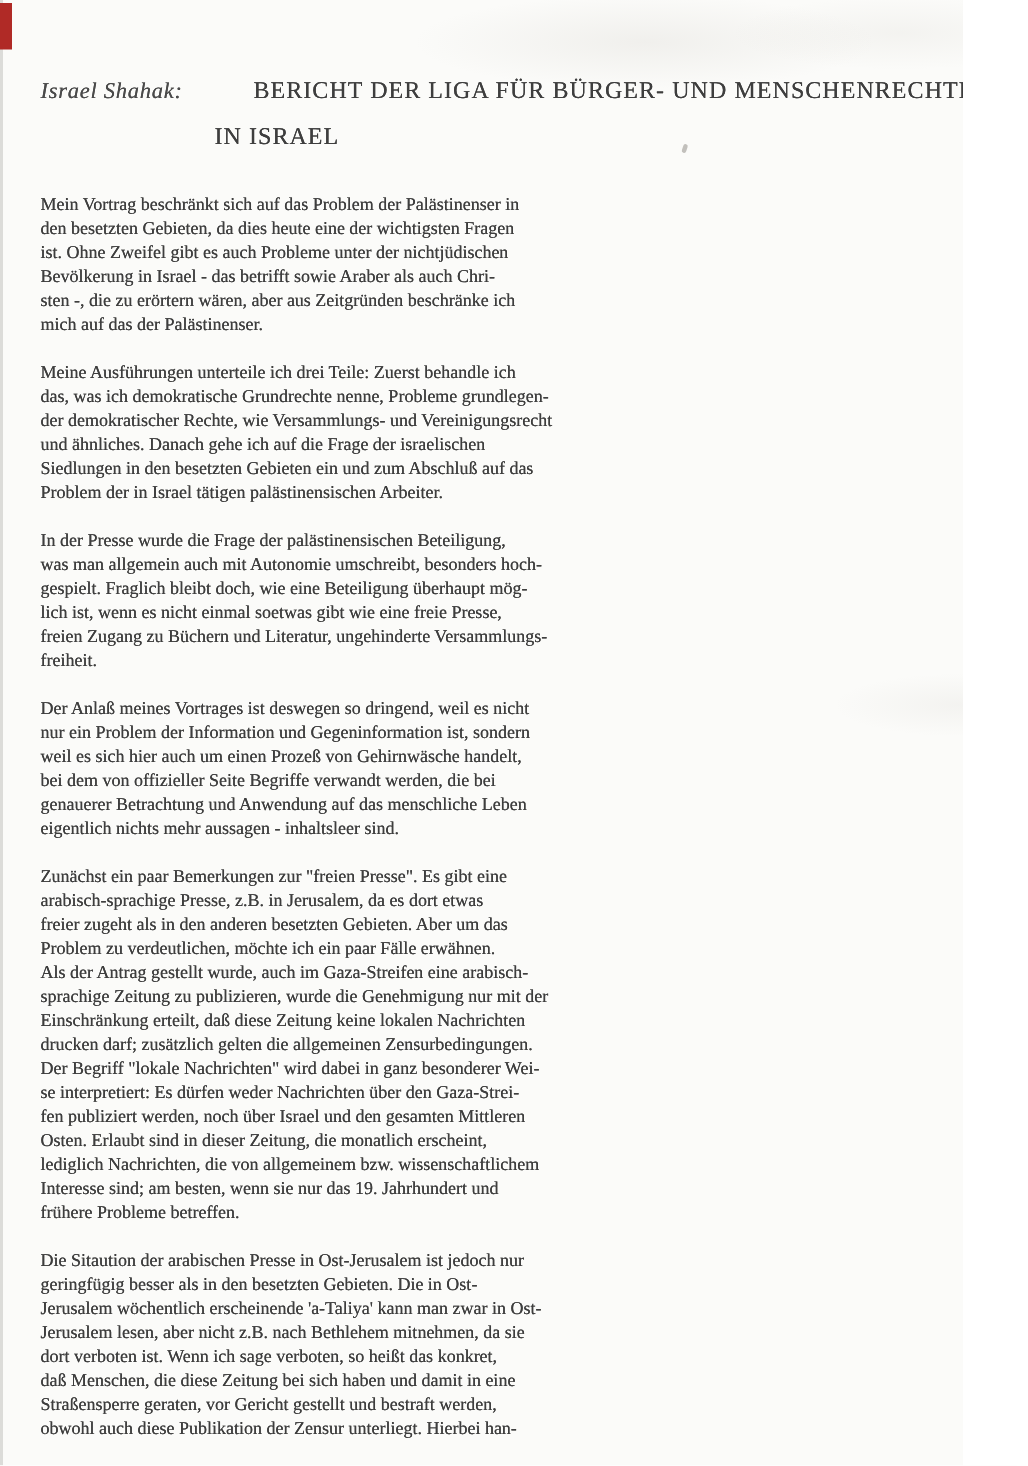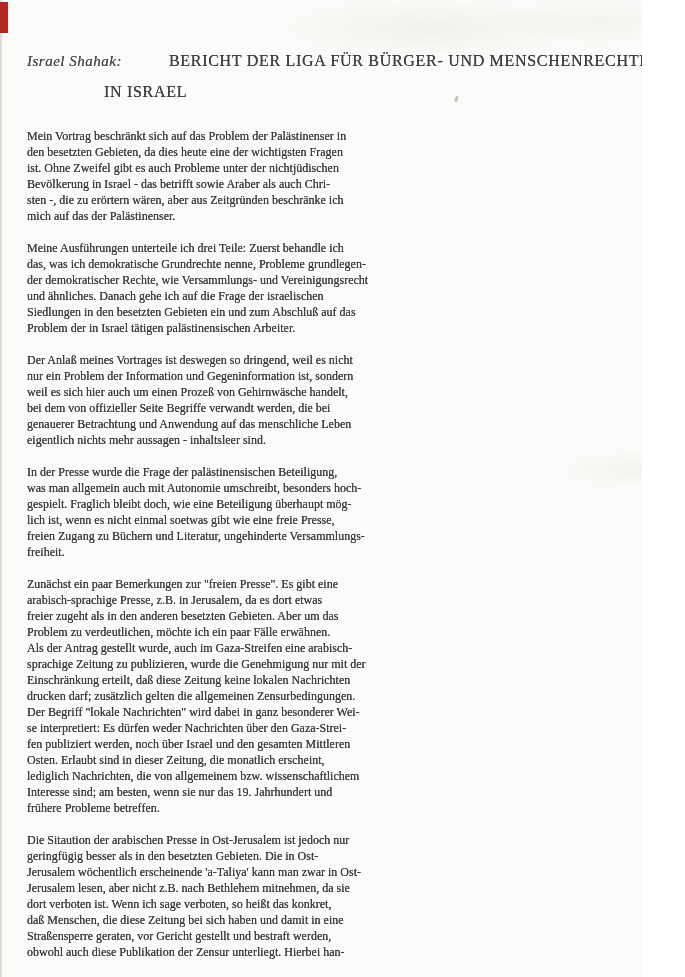--- a/index.html
+++ b/index.html
@@ -36,21 +36,21 @@
     display:inline-block;width:142px;
     font-style:italic;font-size:15px;letter-spacing:0.5px;
     color:#4a4a4a;vertical-align:baseline;
     text-shadow:0 0 0.4px currentColor;
   }
   .caps{
     font-size:16px;letter-spacing:0.7px;line-height:16px;
     text-shadow:0 0 0.4px currentColor;
     white-space:pre;
   }
-  .title-line2{margin-left:77px;margin-top:16px;height:16px;}
+  .title-line2{margin-left:116px;margin-top:16px;height:16px;}
   .body{margin-top:28px;}
   .para{
     white-space:pre;
     font-size:12px;line-height:16px;
     margin:0 0 16px 0;
     text-shadow:0 0 0.4px currentColor;
   }
 </style>
 </head>
 <body>
@@ -72,32 +72,32 @@
 ist. Ohne Zweifel gibt es auch Probleme unter der nichtjüdischen
 Bevölkerung in Israel - das betrifft sowie Araber als auch Chri-
 sten -, die zu erörtern wären, aber aus Zeitgründen beschränke ich
 mich auf das der Palästinenser.</div>
       <div class="para">Meine Ausführungen unterteile ich drei Teile: Zuerst behandle ich
 das, was ich demokratische Grundrechte nenne, Probleme grundlegen-
 der demokratischer Rechte, wie Versammlungs- und Vereinigungsrecht
 und ähnliches. Danach gehe ich auf die Frage der israelischen
 Siedlungen in den besetzten Gebieten ein und zum Abschluß auf das
 Problem der in Israel tätigen palästinensischen Arbeiter.</div>
+      <div class="para">In der Presse wurde die Frage der palästinensischen Beteiligung,
+was man allgemein auch mit Autonomie umschreibt, besonders hoch-
+gespielt. Fraglich bleibt doch, wie eine Beteiligung überhaupt mög-
+lich ist, wenn es nicht einmal soetwas gibt wie eine freie Presse,
+freien Zugang zu Büchern und Literatur, ungehinderte Versammlungs-
+freiheit.</div>
       <div class="para">Der Anlaß meines Vortrages ist deswegen so dringend, weil es nicht
 nur ein Problem der Information und Gegeninformation ist, sondern
 weil es sich hier auch um einen Prozeß von Gehirnwäsche handelt,
 bei dem von offizieller Seite Begriffe verwandt werden, die bei
 genauerer Betrachtung und Anwendung auf das menschliche Leben
 eigentlich nichts mehr aussagen - inhaltsleer sind.</div>
-      <div class="para">In der Presse wurde die Frage der palästinensischen Beteiligung,
-was man allgemein auch mit Autonomie umschreibt, besonders hoch-
-gespielt. Fraglich bleibt doch, wie eine Beteiligung überhaupt mög-
-lich ist, wenn es nicht einmal soetwas gibt wie eine freie Presse,
-freien Zugang zu Büchern und Literatur, ungehinderte Versammlungs-
-freiheit.</div>
       <div class="para">Zunächst ein paar Bemerkungen zur "freien Presse". Es gibt eine
 arabisch-sprachige Presse, z.B. in Jerusalem, da es dort etwas
 freier zugeht als in den anderen besetzten Gebieten. Aber um das
 Problem zu verdeutlichen, möchte ich ein paar Fälle erwähnen.
 Als der Antrag gestellt wurde, auch im Gaza-Streifen eine arabisch-
 sprachige Zeitung zu publizieren, wurde die Genehmigung nur mit der
 Einschränkung erteilt, daß diese Zeitung keine lokalen Nachrichten
 drucken darf; zusätzlich gelten die allgemeinen Zensurbedingungen.
 Der Begriff "lokale Nachrichten" wird dabei in ganz besonderer Wei-
 se interpretiert: Es dürfen weder Nachrichten über den Gaza-Strei-

